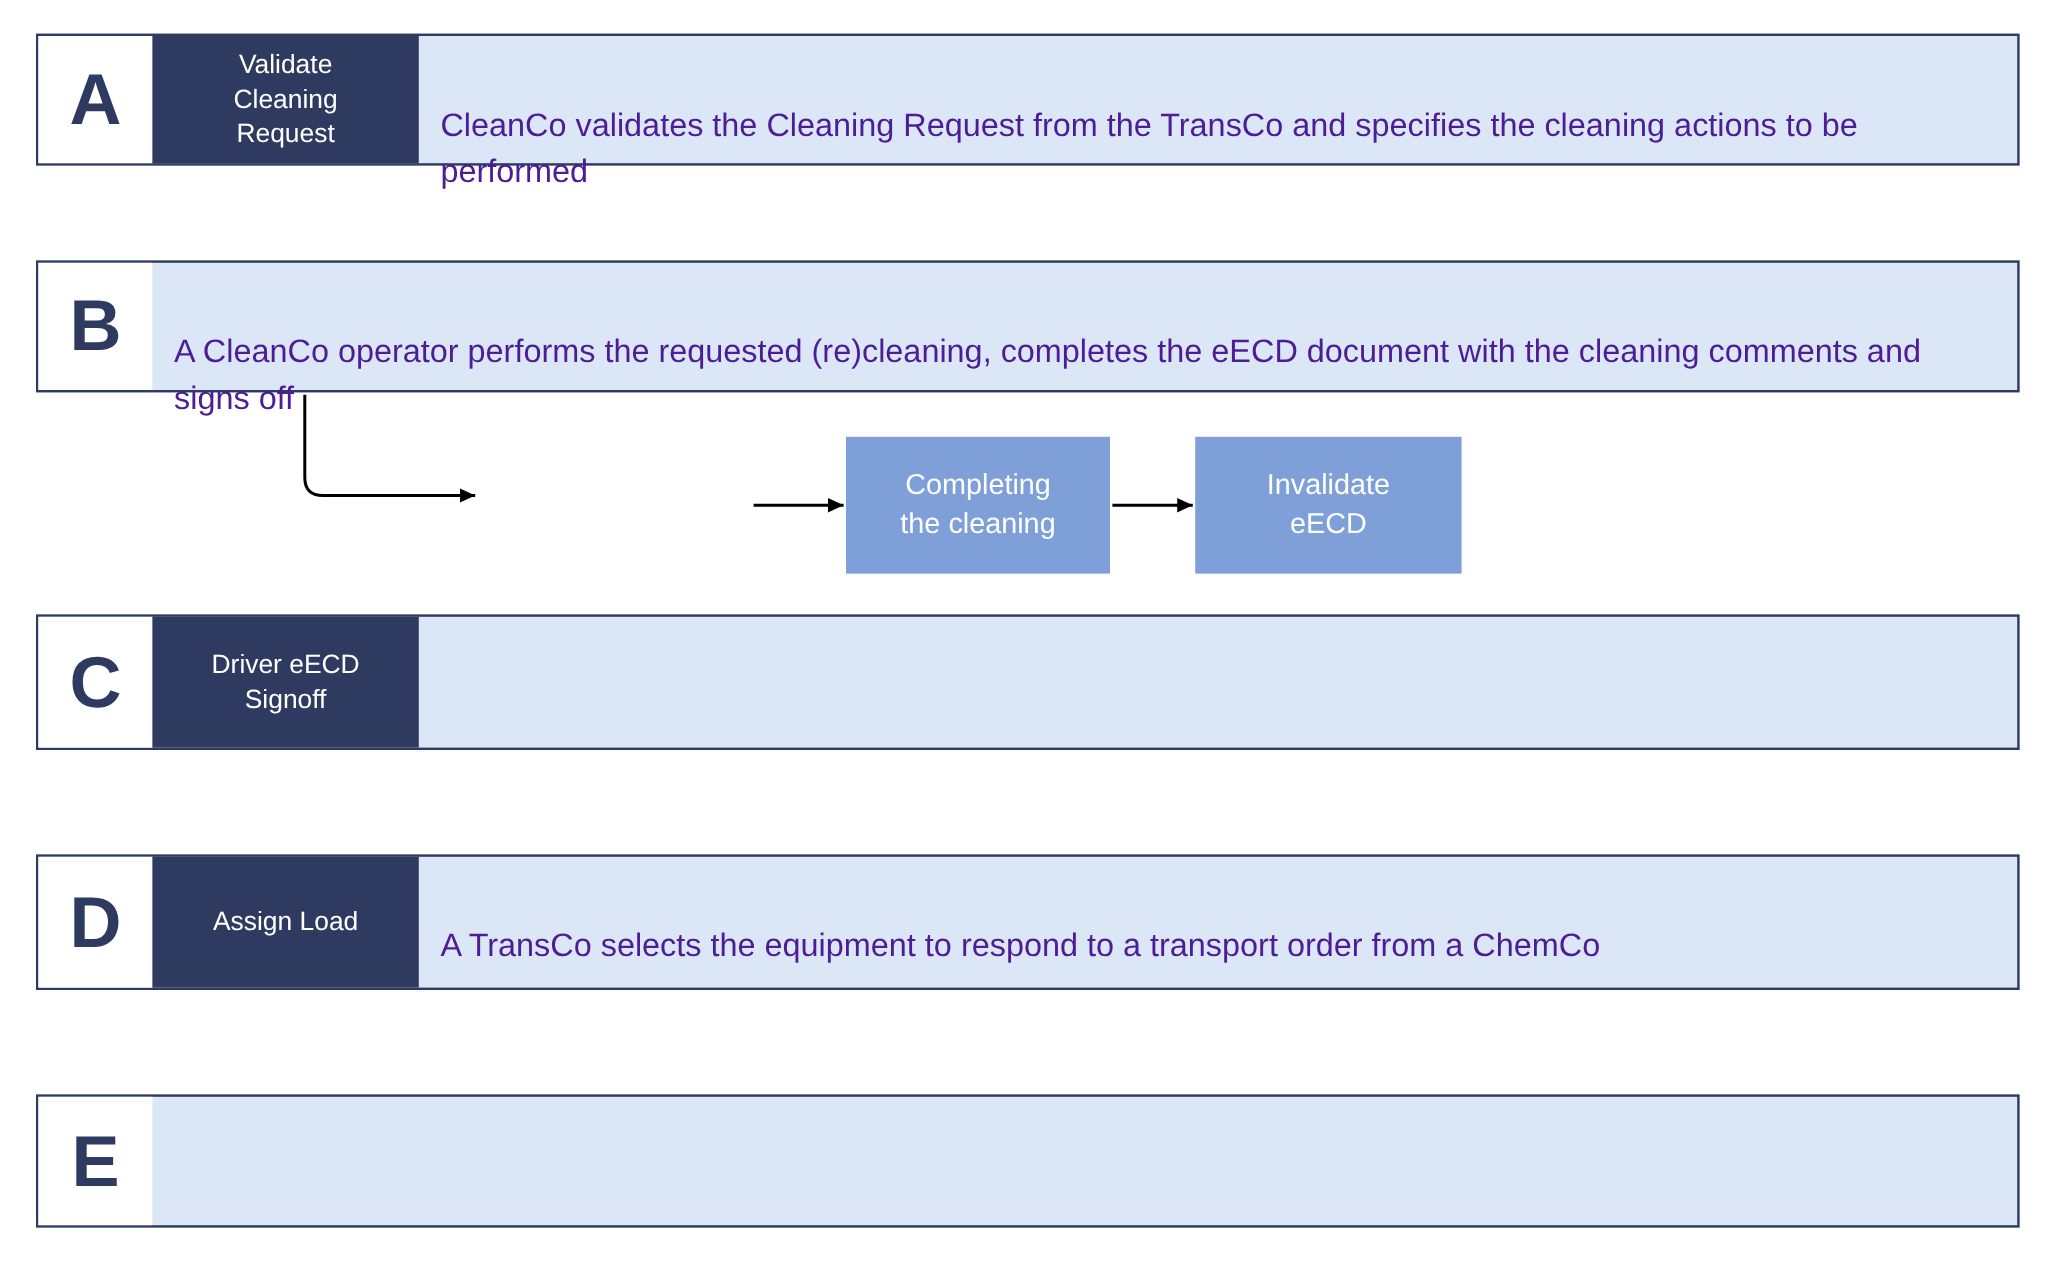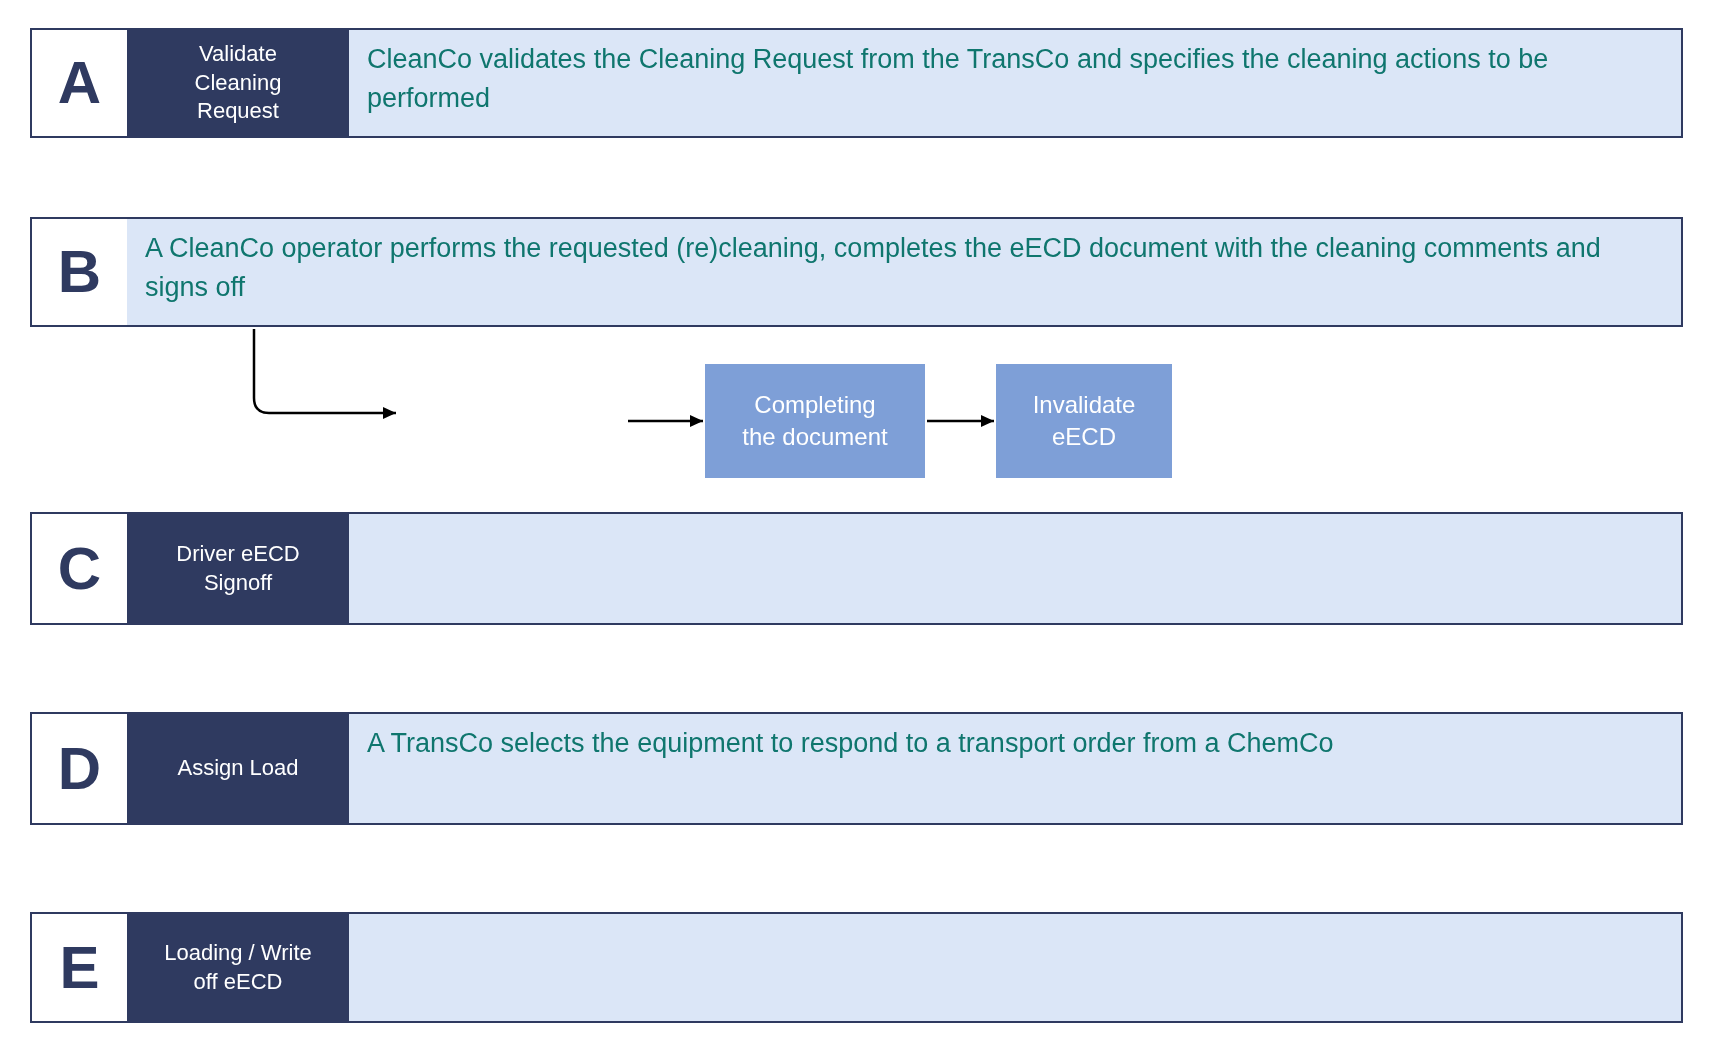--- a/index.html
+++ b/index.html
@@ -53,39 +53,40 @@
   .t0 span { max-width: 130px; }
   .t1 span { max-width: 130px; }
   .t2 span { max-width: 150px; }
   .t3 span { max-width: 210px; }
   .t4 span { max-width: 170px; }
   .desc-cell {
     flex: 1 1 auto;
     padding: 10px 20px 10px 18px;
     font-size: 27px;
     line-height: 1.45;
-    color: #0f766e;
+    color: #4c1d95;
+    margin-top: 45px;
   }
   .step {
     position: absolute;
     top: 364px;
     height: 114px;
     background: #7e9fd7;
     color: #ffffff;
     display: flex;
     align-items: center;
     justify-content: center;
     text-align: center;
     font-size: 24px;
     line-height: 1.35;
   }
   .step span { display: inline-block; max-width: 160px; }
   .s1 { left: 400px; width: 226px; }
   .s2 { left: 705px; width: 220px; }
-  .s3 { left: 996px; width: 176px; }
+  .s3 { left: 996px; width: 222px; }
   .connectors {
     position: absolute;
     left: 0;
     top: 0;
     width: 1712px;
     height: 1056px;
     pointer-events: none;
   }
 </style>
 </head>
@@ -104,21 +105,21 @@
   </div>
 
   <div class="prow t1" style="top:217px; height:110px;">
     <div class="letter-cell">
       <span>B</span>
     </div>
     <div class="desc-cell">A CleanCo operator performs the requested (re)cleaning, completes the eECD document with the cleaning comments and signs off</div>
   </div>
 
   <div class="step s2">
-    <span>Completing the document</span>
+    <span>Completing the cleaning</span>
   </div>
   <div class="step s3">
     <span>Invalidate eECD</span>
   </div>
 
   <svg class="connectors" viewBox="0 0 1712 1056" xmlns="http://www.w3.org/2000/svg">
     <defs>
       <marker id="arrowhead" markerUnits="userSpaceOnUse" markerWidth="14" markerHeight="14" refX="13" refY="6" orient="auto">
         <path d="M0,0 L13,6 L0,12 Z" fill="#000000"></path>
       </marker>
@@ -144,18 +145,15 @@
     <div class="title-cell">
       <span>Assign Load</span>
     </div>
     <div class="desc-cell">A TransCo selects the equipment to respond to a transport order from a ChemCo</div>
   </div>
 
   <div class="prow t4" style="top:912px; height:111px;">
     <div class="letter-cell">
       <span>E</span>
     </div>
-    <div class="title-cell">
-      <span>Loading / Write off eECD</span>
-    </div>
   </div>
 
 </div>
 
 </body></html>

